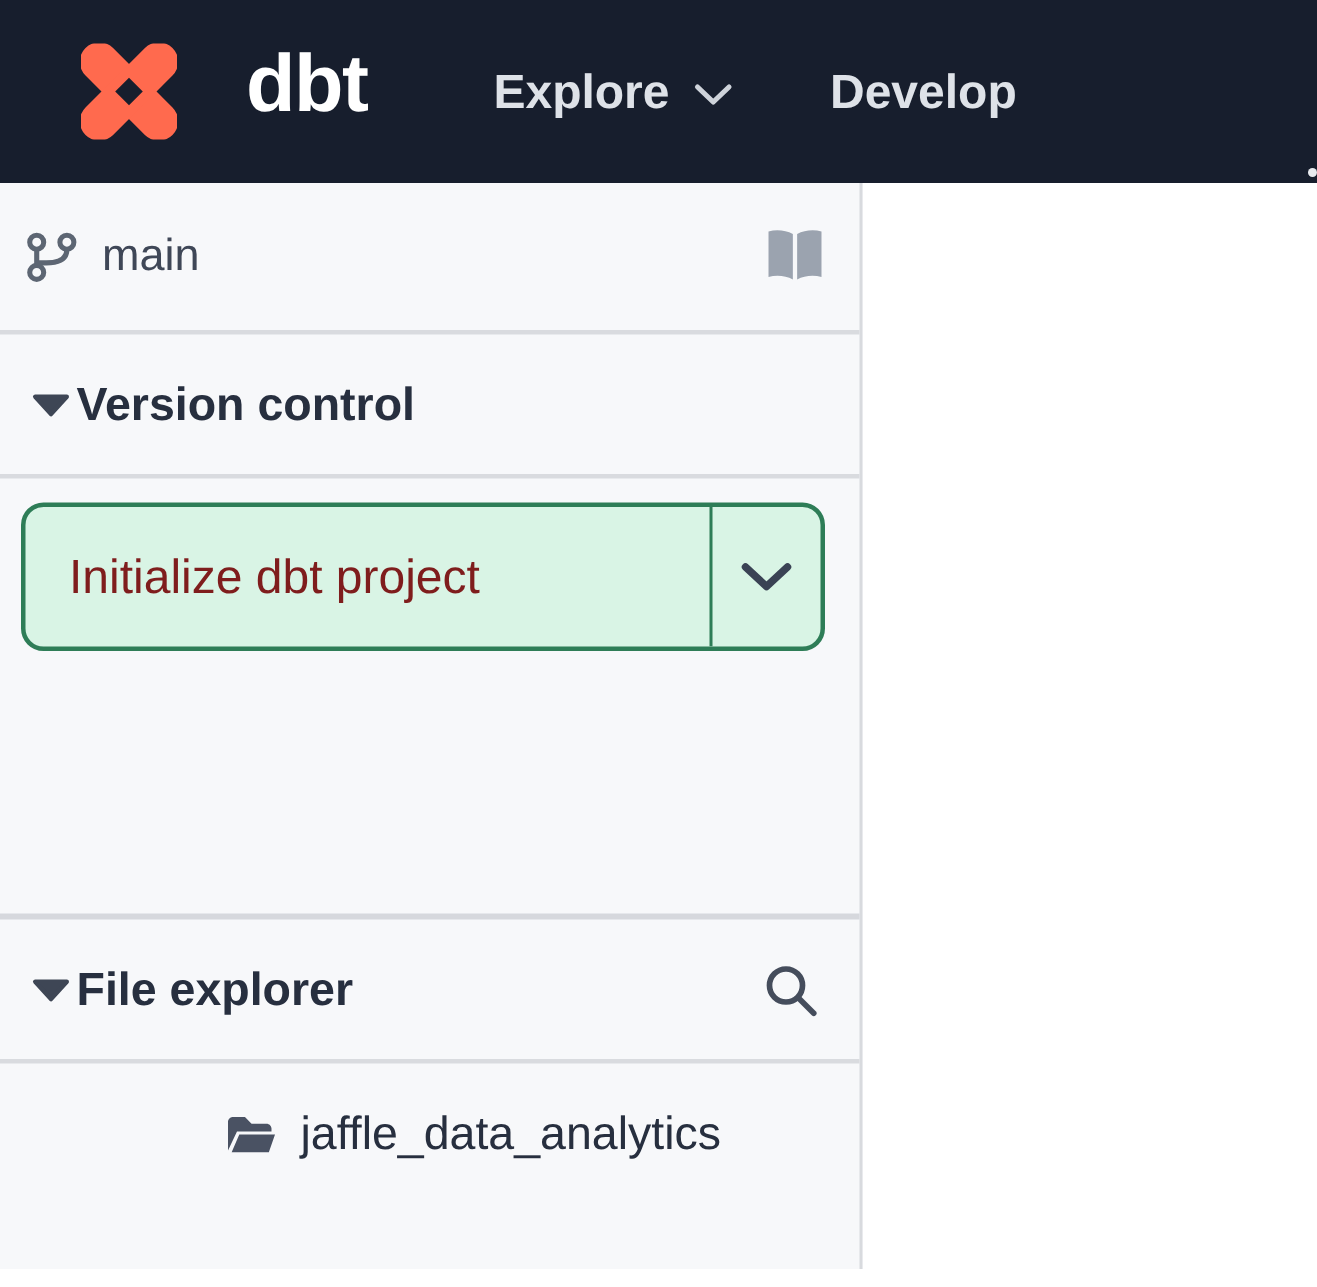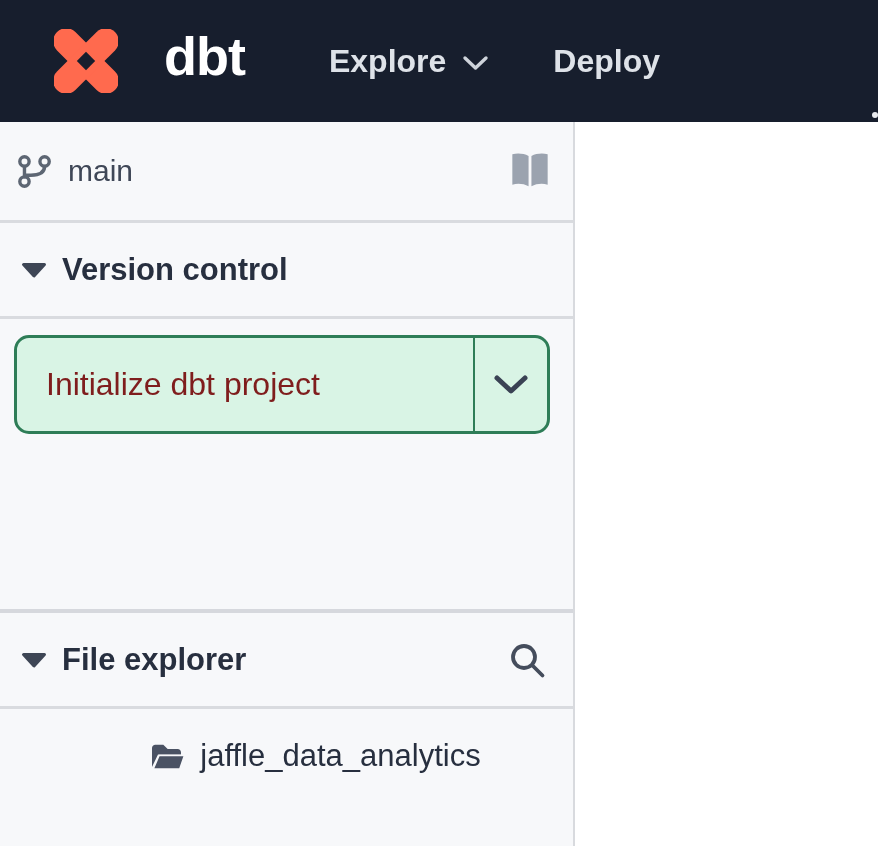--- a/index.html
+++ b/index.html
@@ -59,21 +59,21 @@
 
   .section-header {
     height: 96px; flex: 0 0 auto;
     border-bottom: 3px solid #d9dbdf;
     display: flex; align-items: center;
     padding: 0 24px 0 20px;
     cursor: pointer;
   }
   .section-title {
     font-size: 31px; font-weight: bold; color: #272f3f;
-    margin-left: 14px;
+    margin-left: 3px;
   }
 
   .vc-body {
     height: 294px; flex: 0 0 auto;
     border-bottom: 4px solid #d6d8dd;
     padding: 16px 0 0 14px;
   }
   .split-button {
     width: 536px; height: 99px;
     background: #d9f4e5;
@@ -130,21 +130,21 @@
   </div>
 
   <nav class="topnav">
     <div class="nav-item">
       <span>Explore</span>
       <svg class="nav-chevron" width="27" height="16" viewBox="0 0 27 16">
         <path d="M3 3 L13.5 13 L24 3" fill="none" stroke="#ced3da" stroke-width="3.4" stroke-linecap="round" stroke-linejoin="round"></path>
       </svg>
     </div>
     <div class="nav-item">
-      <span>Deploy</span>
+      <span>Develop</span>
     </div>
   </nav>
 </header>
 
 <aside class="sidebar">
 
   <div class="branch-row">
     <div class="branch-button">
       <svg width="36" height="36" viewBox="0 0 34 34">
         <g fill="none" stroke="#5d6673" stroke-width="3.2" stroke-linecap="round">

